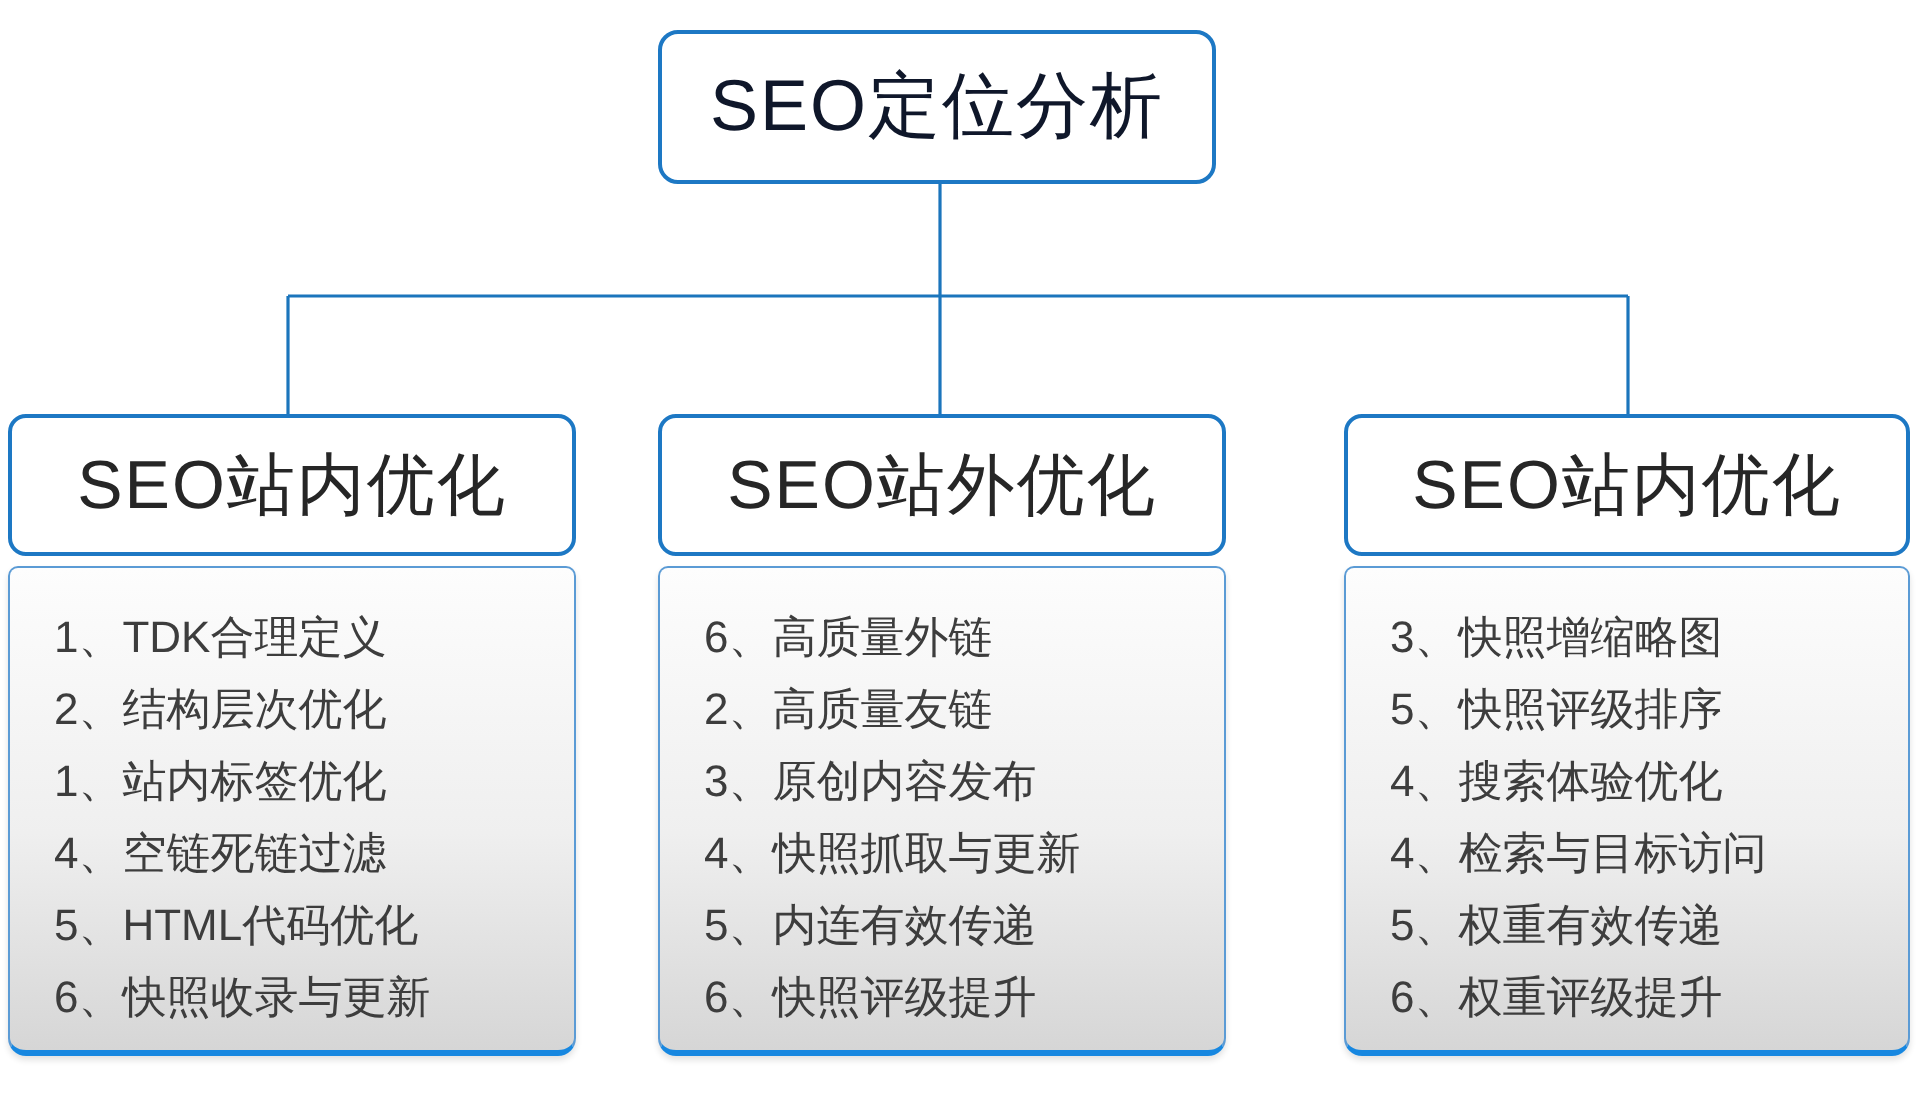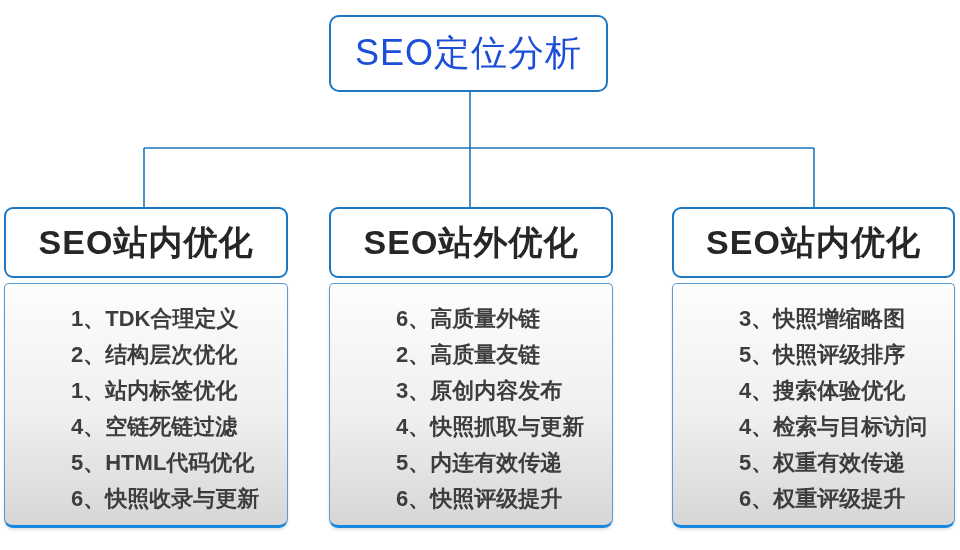--- a/index.html
+++ b/index.html
@@ -20,29 +20,28 @@
   }
   .root-box {
     position: absolute;
     left: 329px; top: 15px;
     width: 279px; height: 77px;
     background: #ffffff;
     border: 2px solid #1d78c4;
     border-radius: 10px;
     display: flex; align-items: center; justify-content: center;
     font-size: 36px;
-    color: #1d4ed8;
+    color: #0f172a;
     letter-spacing: 1px;
     white-space: nowrap;
   }
   .column {
     position: absolute;
     top: 207px;
     width: 284px;
-    font-weight: bold;
   }
   .col-1 { left: 4px; }
   .col-2 { left: 329px; }
   .col-3 { left: 672px; width: 283px; }
   .header-box {
     height: 71px;
     background: #ffffff;
     border: 2px solid #1d78c4;
     border-radius: 9px;
     display: flex; align-items: center; justify-content: center;
@@ -60,21 +59,20 @@
     border: 1px solid #5b9bd5;
     border-bottom: 3px solid #1787e0;
     border-radius: 5px 5px 9px 9px;
     box-shadow: 0 2px 3px rgba(0,0,0,0.12);
   }
   .list-box li {
     font-size: 22px;
     line-height: 36px;
     color: #3d3d3d;
     white-space: nowrap;
-    margin-left: 44px;
   }
 </style>
 </head>
 <body>
 
 <div class="canvas">
 
   <svg class="connectors" viewBox="0 0 960 550" xmlns="http://www.w3.org/2000/svg">
     <g stroke="#1b75bc" stroke-width="1.6" fill="none">
       <line x1="470" y1="92" x2="470" y2="207"></line>

